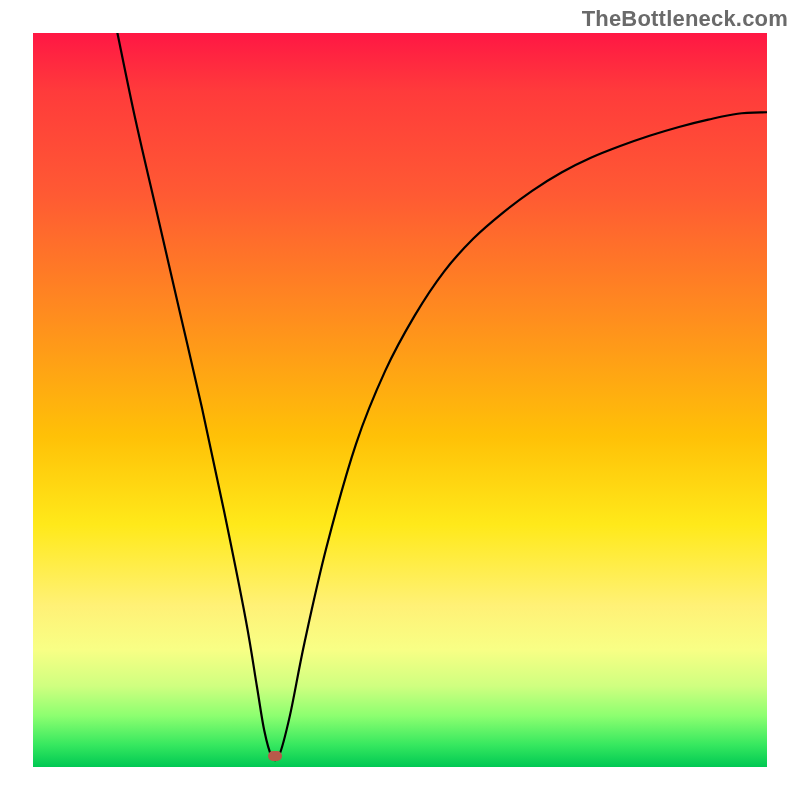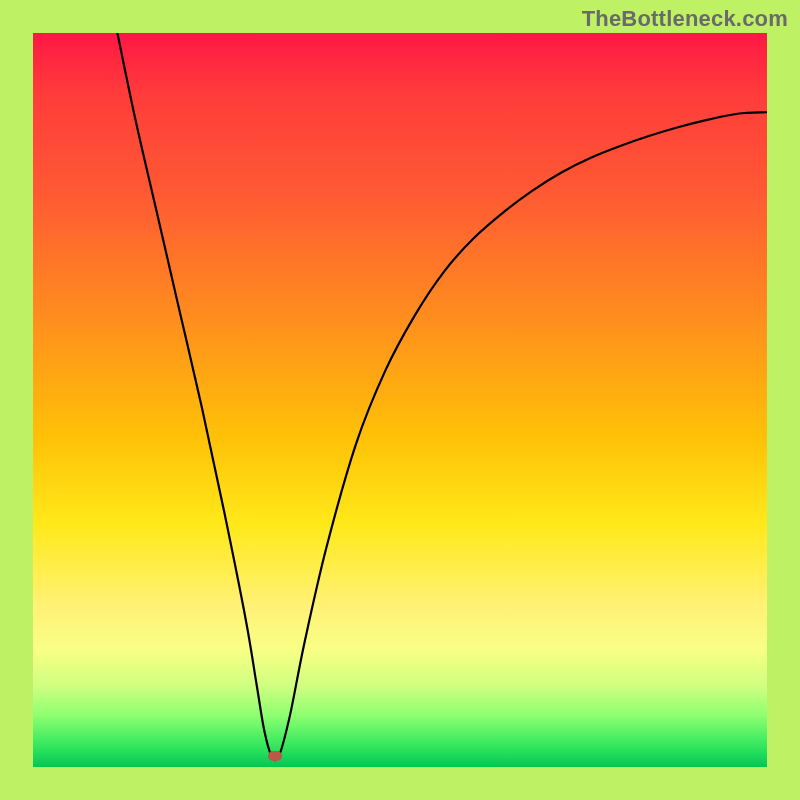--- a/index.html
+++ b/index.html
@@ -1,21 +1,21 @@
 <!DOCTYPE html>
 <html><head>
 <meta charset="utf-8">
 <style>
   * { margin: 0; padding: 0; box-sizing: border-box; }
   html, body { width: 800px; height: 800px; overflow: hidden; background: #000; }
   .frame {
     position: relative;
     width: 800px;
     height: 800px;
-    background: #bef264;
+    background: #ffffff;
   }
   .watermark {
     position: absolute;
     top: 6px;
     right: 12px;
     font-family: Arial, Helvetica, sans-serif;
     font-size: 22px;
     font-weight: 600;
     color: #6a6a6a;
     letter-spacing: 0.2px;

